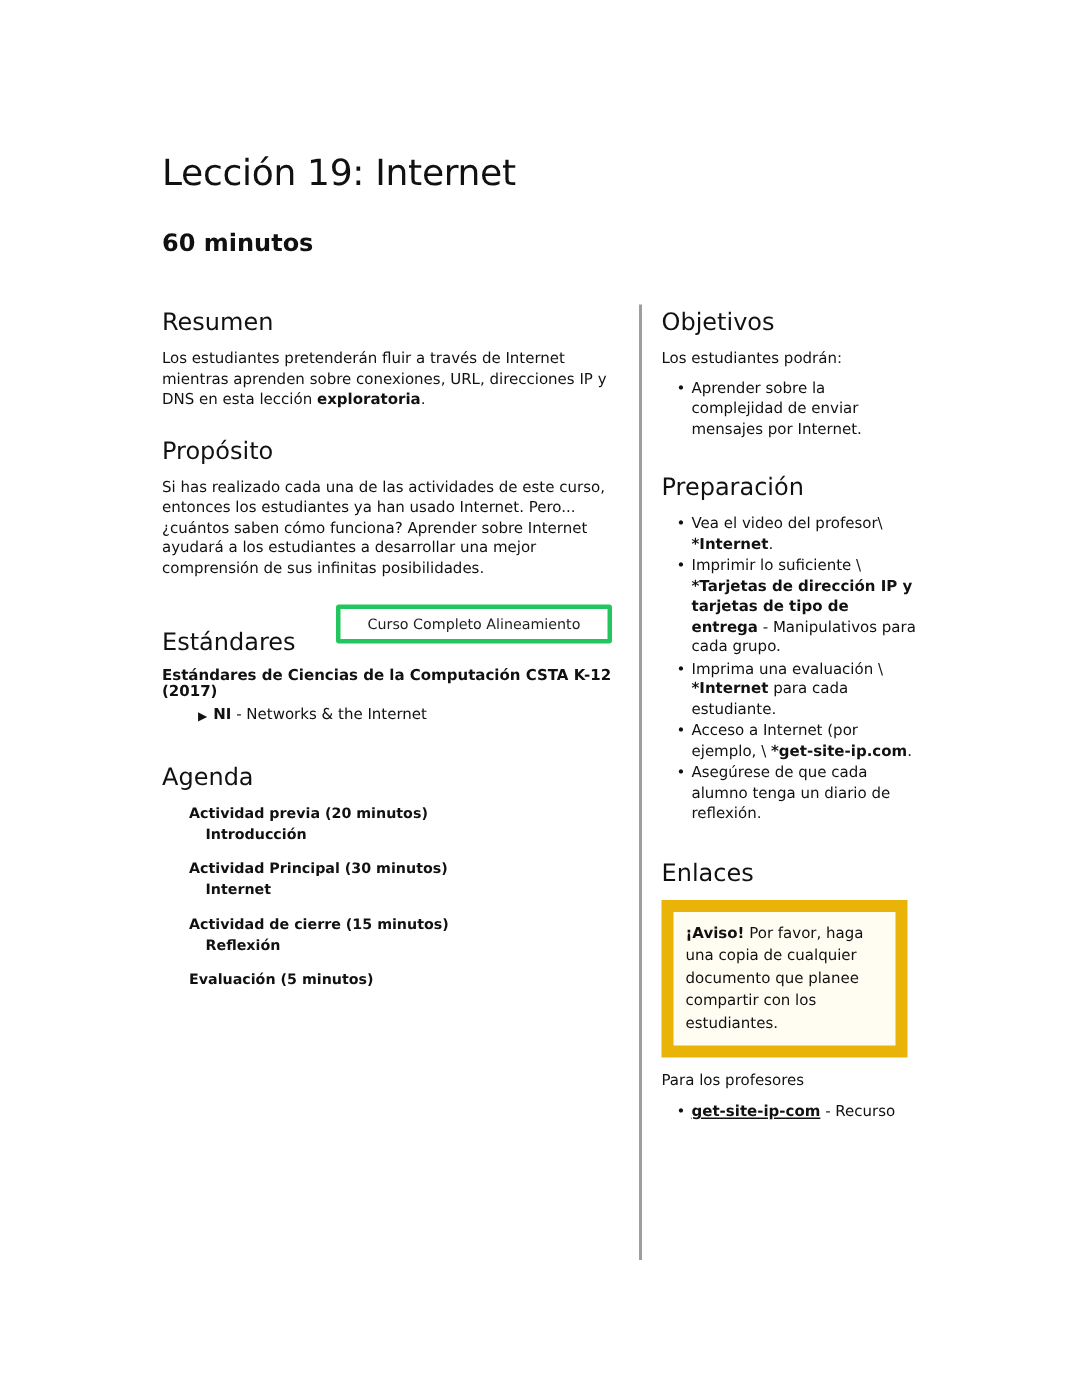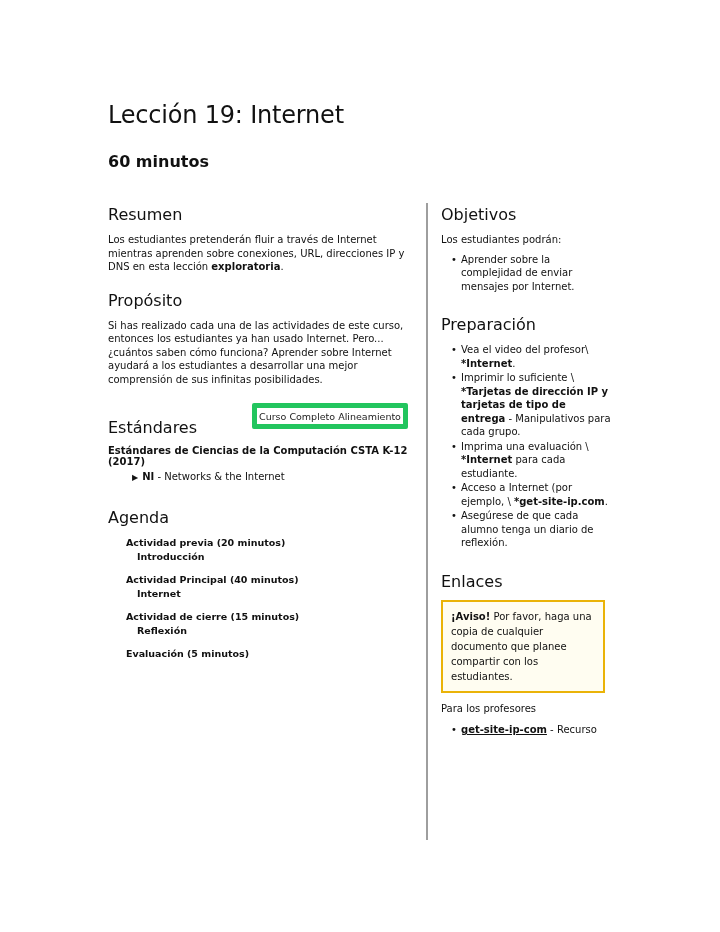--- a/index.html
+++ b/index.html
@@ -7,32 +7,32 @@
     body { font-family: "DejaVu Sans", "Liberation Sans", sans-serif; color: #111; position: relative; }
     .page-title { position: absolute; left: 108px; top: 101px; font-size: 24px; font-weight: normal; letter-spacing: -0.2px; }
     .duration { position: absolute; left: 108px; top: 152px; font-size: 16px; font-weight: 600; }
     .left-col { position: absolute; left: 108px; top: 205px; width: 300px; }
     .right-col { position: absolute; left: 441px; top: 205px; width: 170px; }
     .divider { position: absolute; left: 426px; top: 203px; width: 2px; height: 637px; background: #9e9e9e; }
     h2 { font-size: 16px; font-weight: 500; margin-bottom: 9px; }
     p, li { font-size: 10px; line-height: 13.5px; }
     .section { margin-bottom: 17px; }
     .standards-header { display: flex; align-items: flex-end; justify-content: space-between; margin-top: 6px; }
-    .align-btn { width: 156px; height: 26px; border: 5px solid #22c55e; border-radius: 2px; background: #fff; font-family: "DejaVu Sans", sans-serif; font-size: 9.5px; color: #222; display: flex; align-items: center; justify-content: center; margin-bottom: 8px; cursor: pointer; }
+    .align-btn { width: 184px; height: 26px; border: 3px solid #22c55e; border-radius: 2px; background: #fff; font-family: "DejaVu Sans", sans-serif; font-size: 9.5px; color: #222; display: flex; align-items: center; justify-content: center; margin-bottom: 8px; cursor: pointer; }
     .standards-header h2 { margin-bottom: 0; }
     .framework { font-size: 10px; font-weight: bold; margin-top: 8px; margin-bottom: 4px; }
     .standard-item { font-size: 10px; padding-left: 24px; display: flex; gap: 4px; }
     .agenda { padding-left: 18px; margin-top: 2px; }
     .agenda-group { margin-bottom: 9px; }
     .agenda a { display: block; font-size: 9.5px; font-weight: bold; color: #111; line-height: 14px; }
     .agenda .sub { padding-left: 11px; }
     ul { list-style: none; padding-left: 10px; }
     ul li { position: relative; padding-left: 10px; margin-bottom: 1px; }
     ul li::before { content: "•"; position: absolute; left: 0; top: 0; }
-    .warn { border: 2px solid #eab308; background: #fffdf1; padding: 7px 8px; margin-top: 2px; width: 164px; }
+    .warn { border: 8px solid #eab308; background: #fffdf1; padding: 7px 8px; margin-top: 2px; width: 164px; }
     .warn p { font-size: 10px; line-height: 15px; }
     .copy-btn { display: inline-flex; align-items: center; gap: 3px; border: 1px solid #bdbdbd; border-radius: 2px; background: #fff; font-size: 9.5px; padding: 1px 5px; margin-top: 1px; cursor: pointer; }
     .link { font-weight: bold; text-decoration: underline; color: #111; }
     b { font-weight: bold; }
   </style>
 </head>
 <body>
 
 <h1 class="page-title">Lección 19: Internet</h1>
 <div class="duration">60 minutos</div>
@@ -63,21 +63,21 @@
   </div>
 
   <div class="section" style="margin-top:24px;">
     <h2>Agenda</h2>
     <div class="agenda">
       <div class="agenda-group">
         <a>Actividad previa (20 minutos)</a>
         <a class="sub">Introducción</a>
       </div>
       <div class="agenda-group">
-        <a>Actividad Principal (40 minutos)</a>
+        <a>Actividad Principal (30 minutos)</a>
         <a class="sub">Internet</a>
       </div>
       <div class="agenda-group">
         <a>Actividad de cierre (15 minutos)</a>
         <a class="sub">Reflexión</a>
       </div>
       <div class="agenda-group">
         <a>Evaluación (5 minutos)</a>
       </div>
     </div>

